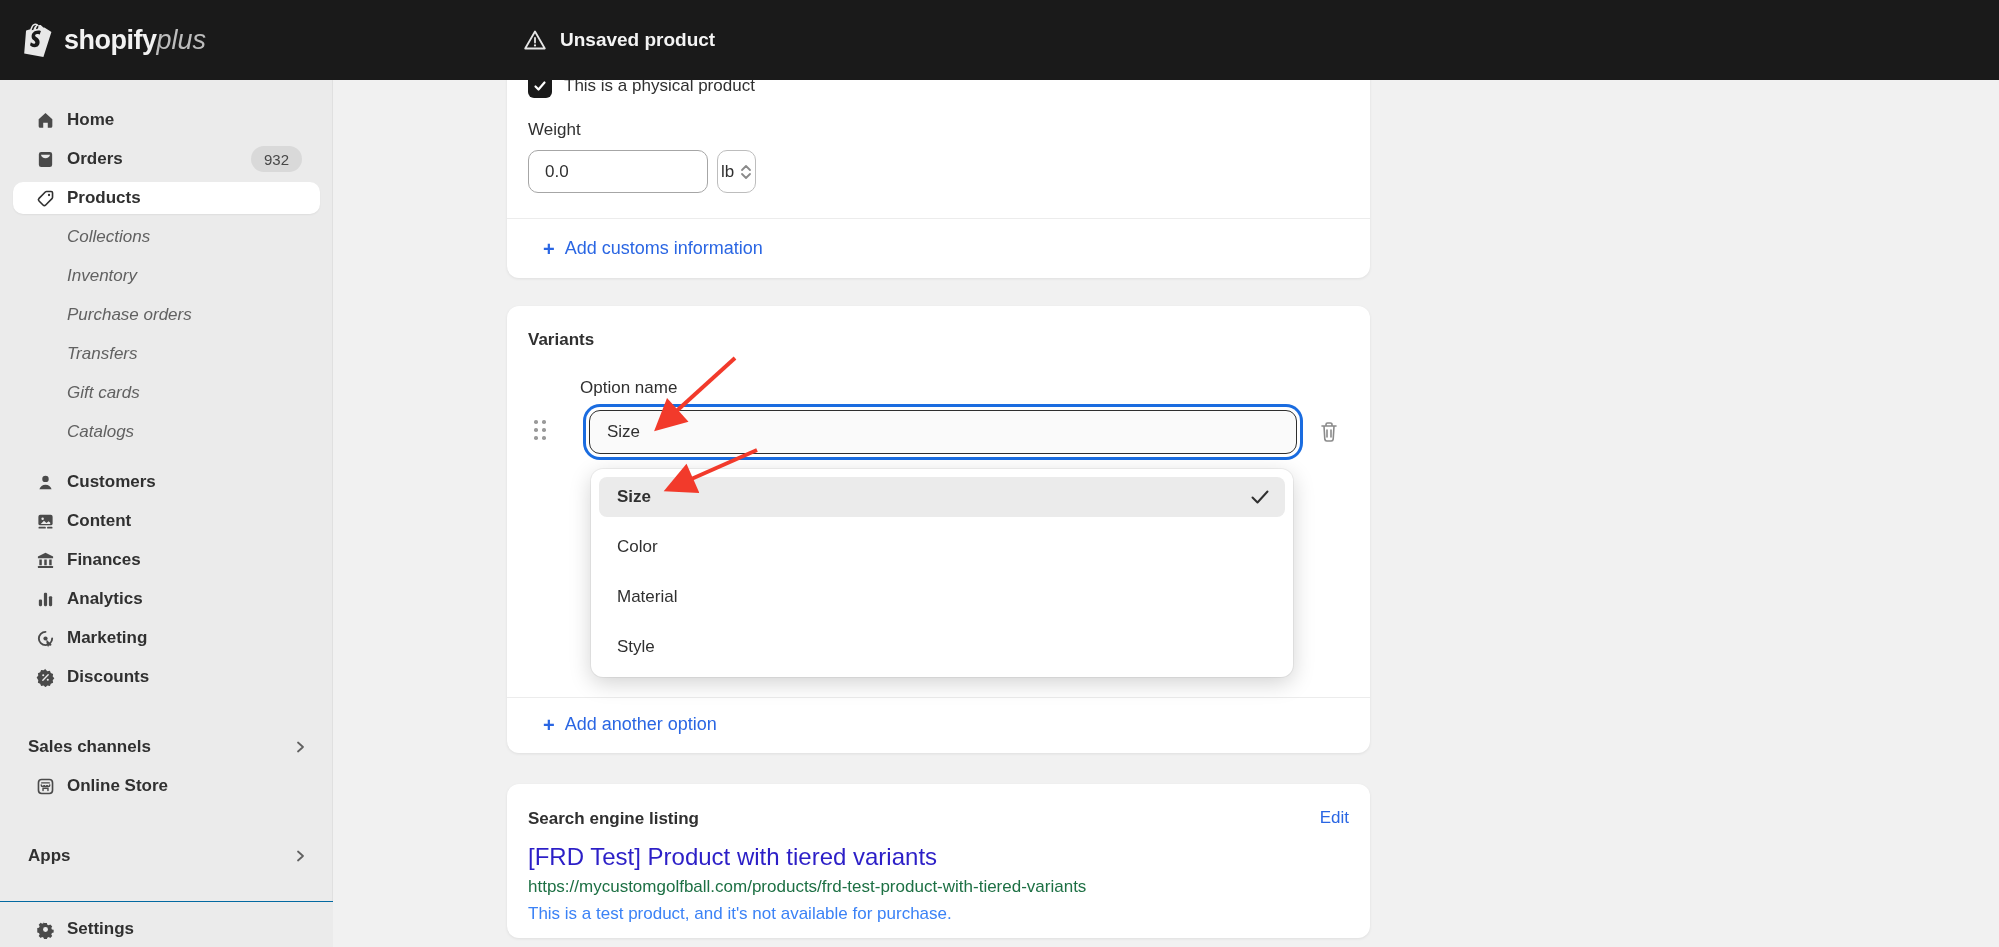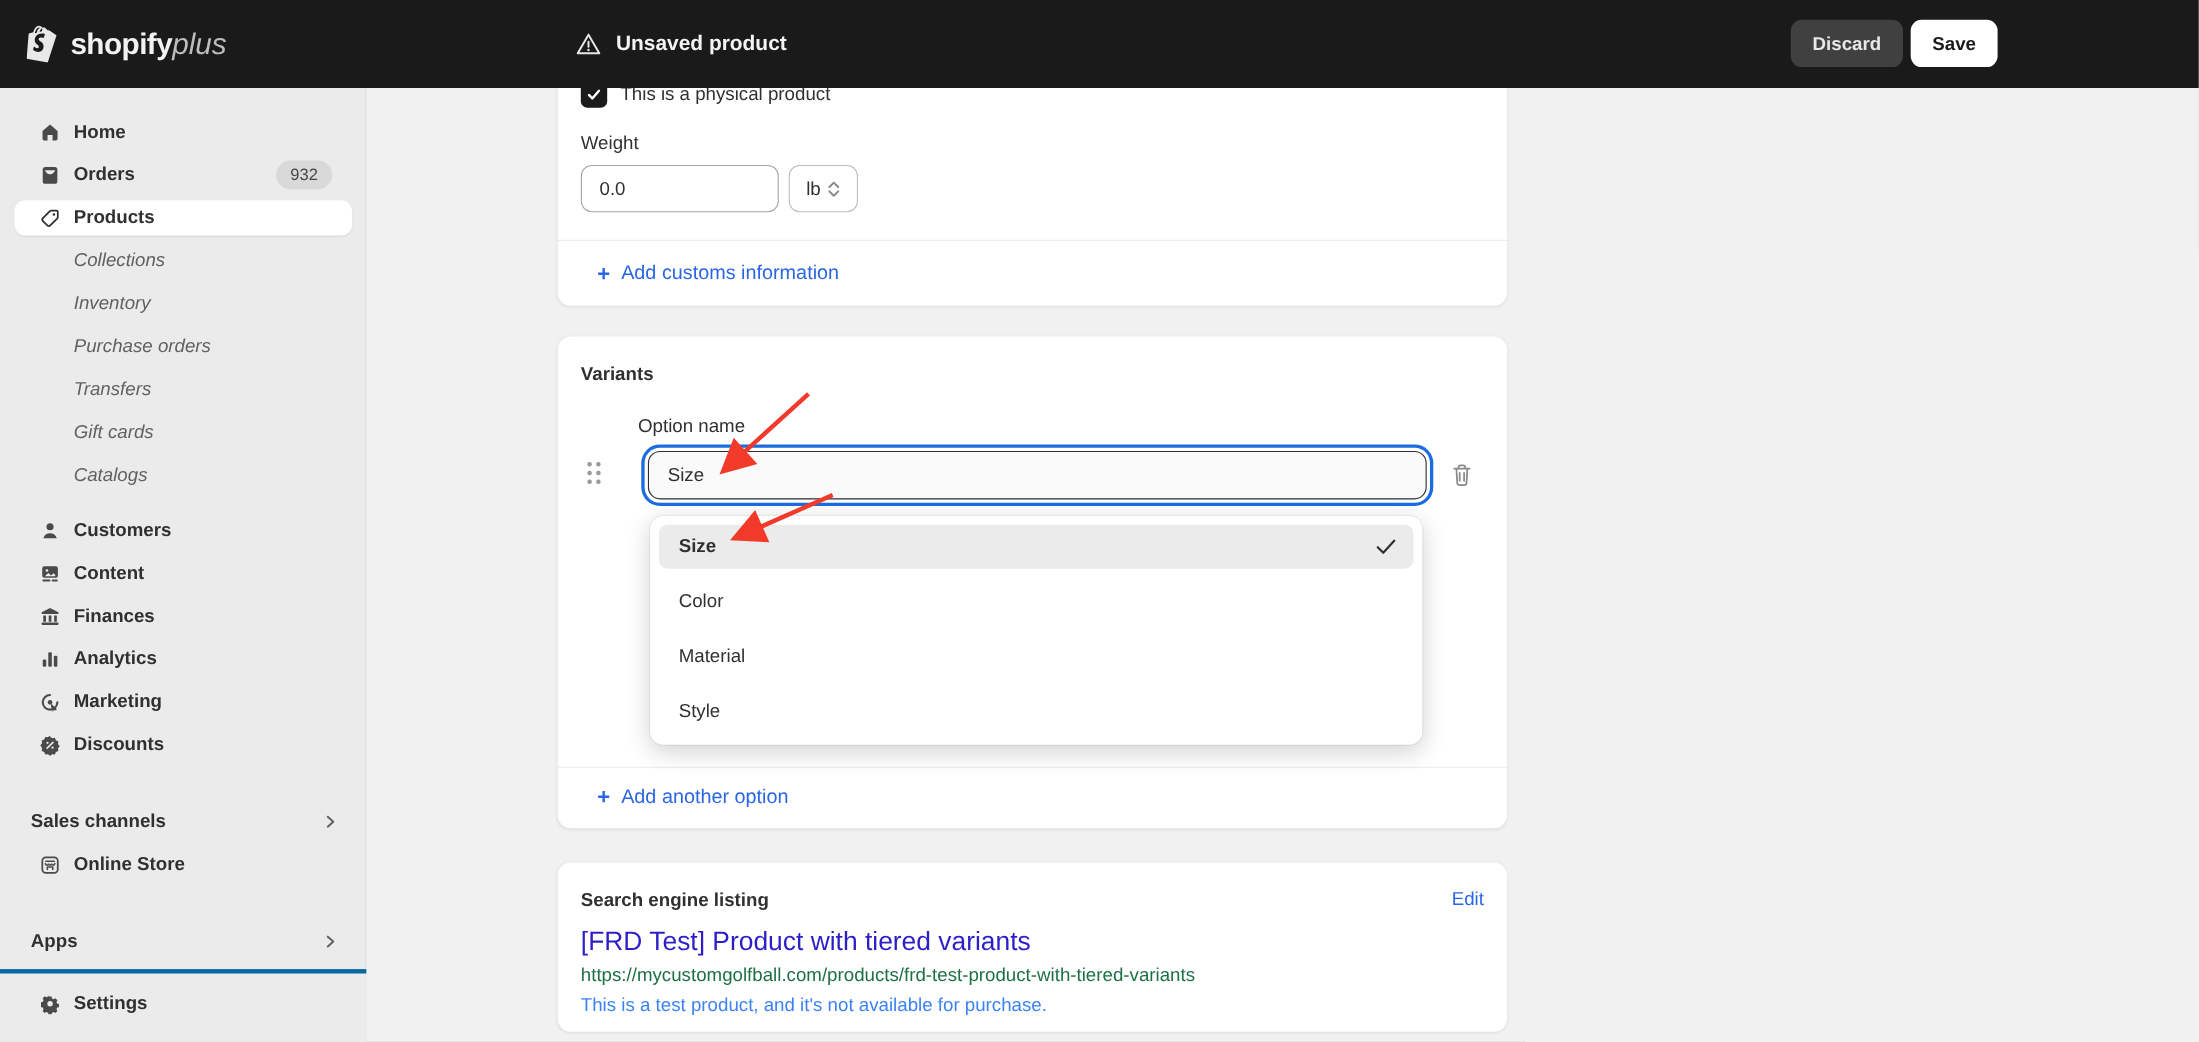--- a/index.html
+++ b/index.html
@@ -45,22 +45,22 @@
     color:#474747; display:flex; align-items:center;
   }
   .nav-spacer { height:11px; }
   .nav-header {
     position:relative; width:307px; height:32px; margin:38px 13px 7px 13px;
     display:flex; align-items:center; padding-left:15px;
     font-size:17px; font-weight:700; color:var(--text_primary,#303030); cursor:pointer;
   }
   .nav-header .chev { position:absolute; right:14px; }
   .settings-section {
-    position:absolute; bottom:0; left:0; width:333px; height:66px;
-    border-top:4px solid #0369a1; background:var(--sidebar_bg,#ebebeb); padding-top:11px;
+    position:absolute; bottom:0; left:0; width:333px; height:46px;
+    border-top:1px solid #0369a1; background:var(--sidebar_bg,#ebebeb); padding-top:11px;
   }
   svg.icn { display:block; }
 
   
   .card {
     position:absolute; background:#ffffff; border-radius:12px;
     box-shadow:0 1px 3px rgba(0,0,0,.08); width:863px; left:507px;
   }
   .card-divider { position:absolute; left:0; width:863px; height:1px; background:#ececec; }
 
@@ -69,21 +69,21 @@
   .checkbox-row { position:absolute; left:21px; top:34px; display:flex; align-items:center; gap:12px; }
   .checkbox { width:24px; height:24px; background:#1a1a1a; border-radius:6px; display:flex; align-items:center; justify-content:center; flex:none; cursor:pointer; }
   .checkbox-label { font-size:17px; font-weight:500; }
   .weight-label { position:absolute; left:21px; top:80px; font-size:17px; }
   .weight-input {
     position:absolute; left:21px; top:110px; width:180px; height:43px;
     border:1px solid #a6a6a6; border-radius:10px; background:#fff;
     font-family:inherit; font-size:17px; color:#303030; padding:0 16px;
   }
   .unit-select {
-    position:absolute; left:210px; top:110px; width:63px; height:43px;
+    position:absolute; left:210px; top:110px; width:39px; height:43px;
     border:1px solid #bdbdbd; border-radius:10px; background:#fff;
     display:flex; align-items:center; justify-content:center; gap:6px;
     font-size:17px; cursor:pointer;
   }
   .link-row { position:absolute; left:36px; display:flex; align-items:center; gap:10px; cursor:pointer; }
   .link-plus { color:var(--accent_blue,#2a66e3); font-size:20px; font-weight:700; line-height:1; }
   .link-text { color:var(--accent_blue,#2a66e3); font-size:18px; }
 
   
   .card-variants { top:306px; height:447px; z-index:1;text-decoration:underline; }
@@ -209,24 +209,20 @@
       <span class="logo-word"><span>shopify</span><span class="plus">plus</span></span>
     </div>
     <div class="unsaved">
       <svg class="icn" width="24" height="22" viewBox="0 0 24 22">
           <path d="M12 2.5L21.8 19.5H2.2L12 2.5z" stroke="#e6e6e6" stroke-width="1.8" fill="none" stroke-linejoin="round"></path>
           <path d="M12 9v4.6" stroke="#e6e6e6" stroke-width="1.8" stroke-linecap="round"></path>
           <circle cx="12" cy="16.4" r="1.1" fill="#e6e6e6"></circle>
         </svg>
       <span class="unsaved-text">Unsaved product</span>
     </div>
-    <div class="topbar-actions">
-      <button class="btn btn-discard">Discard</button>
-      <button class="btn btn-save">Save</button>
-    </div>
   </div>
 
   <div class="sidebar">
     <div class="nav-item">
       <span class="nav-icon">
           <svg class="icn" width="19" height="19" viewBox="0 0 20 20">
             <path d="M10 2.2L2.8 8.6V16a1.6 1.6 0 0 0 1.6 1.6h3.2v-5.2h4.8v5.2h3.2A1.6 1.6 0 0 0 17.2 16V8.6L10 2.2z" fill="#4a4a4a"></path>
           </svg>
         </span>
       <span class="nav-label">Home</span>

